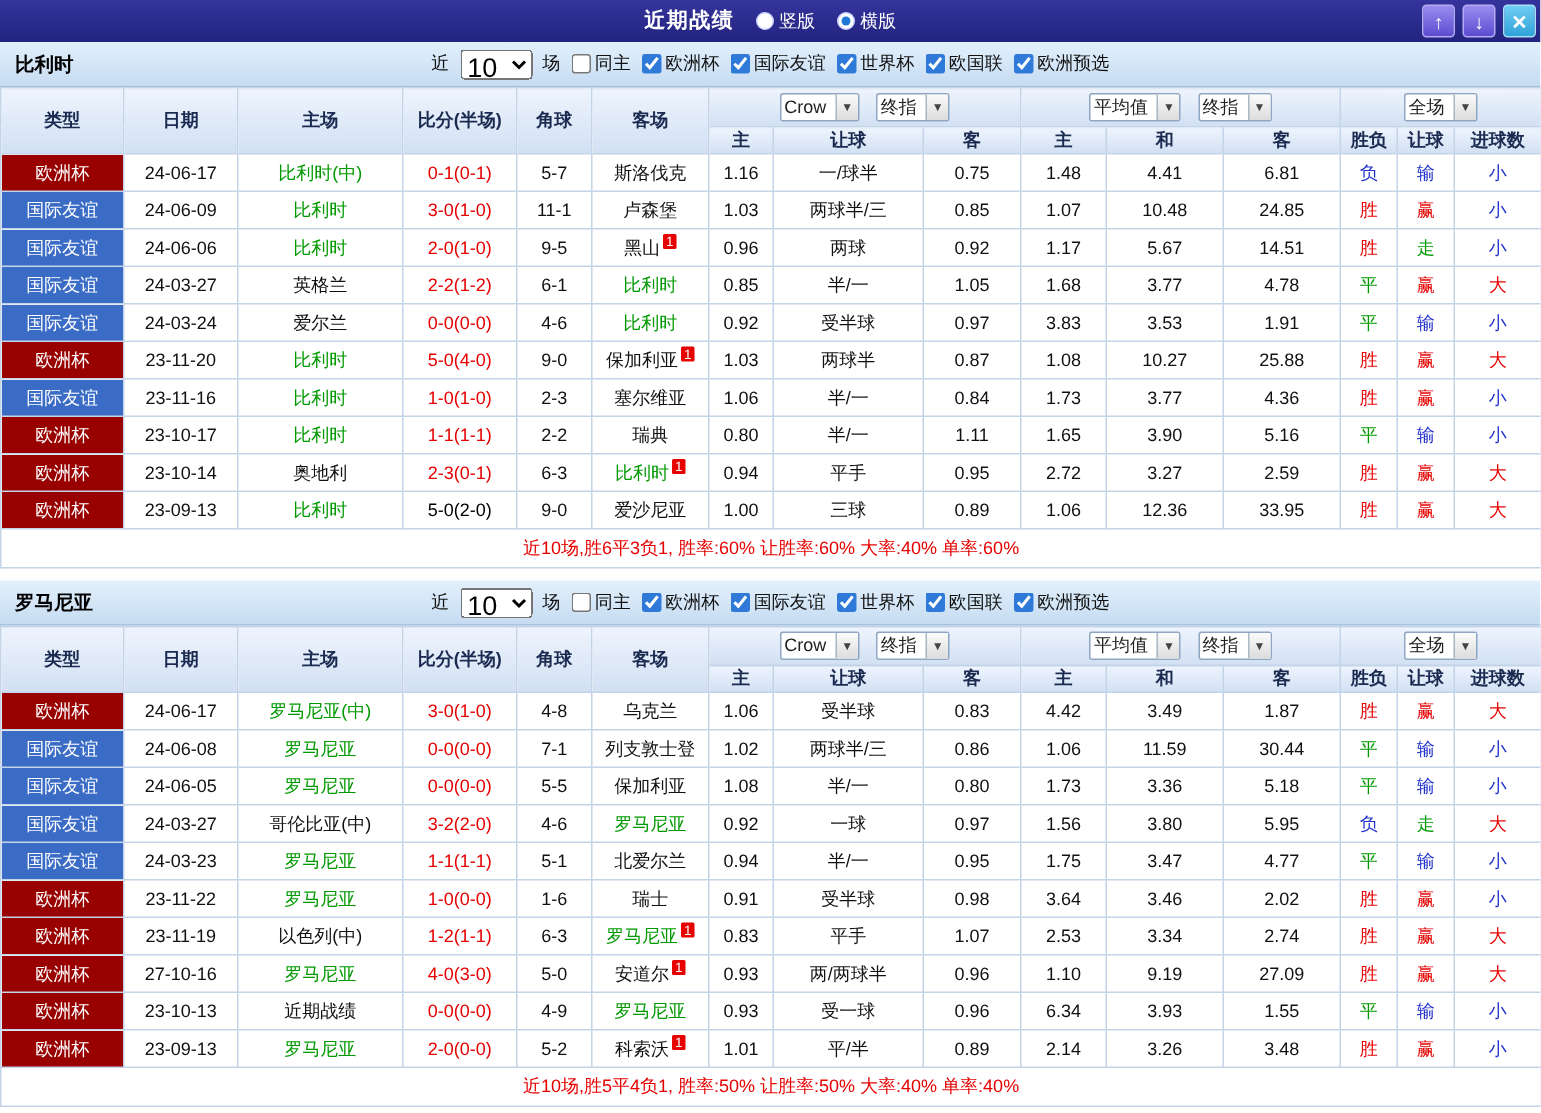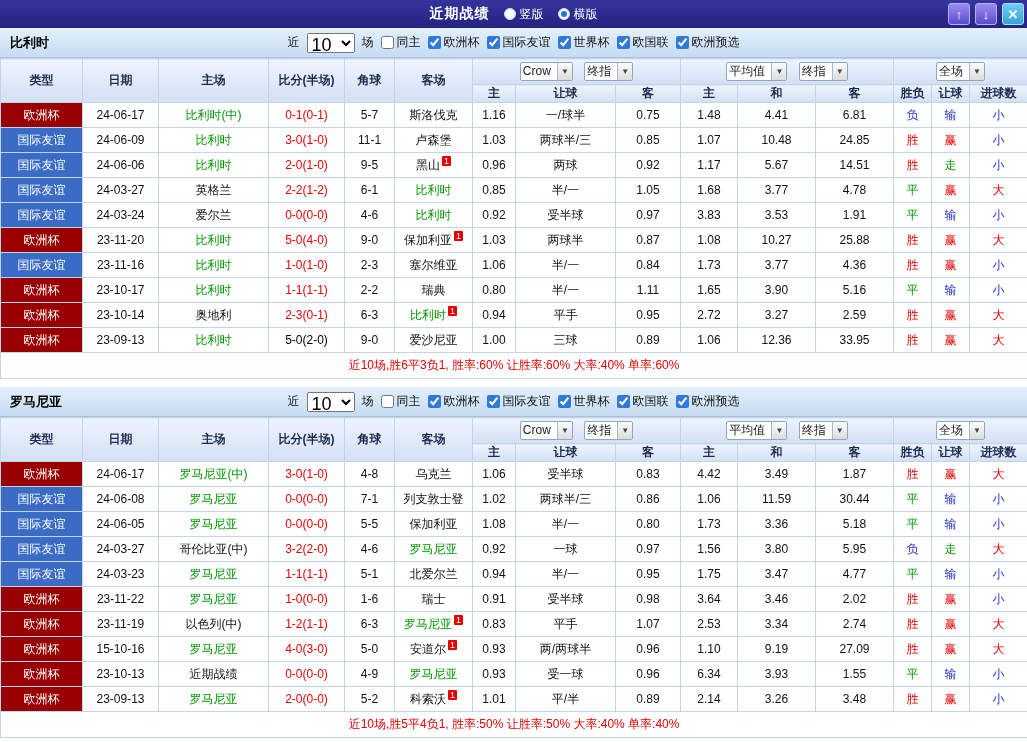--- a/index.html
+++ b/index.html
@@ -601,21 +601,21 @@
           <td class="td-odds">1.07</td>
           <td class="td-avg">2.53</td>
           <td class="td-avg">3.34</td>
           <td class="td-avg">2.74</td>
           <td class="td-res" style="color: rgb(230, 0, 0);">胜</td>
           <td class="td-res" style="color: rgb(230, 0, 0);">赢</td>
           <td class="td-res" style="color: rgb(230, 0, 0);">大</td>
         </tr>
         <tr>
           <td class="td-league" style="background: rgb(153, 0, 0);">欧洲杯</td>
-          <td class="td-date">15-10-16</td>
+          <td class="td-date">27-10-16</td>
           <td class="td-home"><span class="team" style="color: rgb(0, 153, 0);">罗马尼亚</span></td>
           <td class="td-score" style="color: rgb(230, 0, 0);">4-0(3-0)</td>
           <td class="td-corner">5-0</td>
           <td class="td-away"><span class="team">安道尔</span><span class="badge" style="background: rgb(230, 0, 0);">1</span></td>
           <td class="td-odds">0.93</td>
           <td class="td-odds">两/两球半</td>
           <td class="td-odds">0.96</td>
           <td class="td-avg">1.10</td>
           <td class="td-avg">9.19</td>
           <td class="td-avg">27.09</td>

